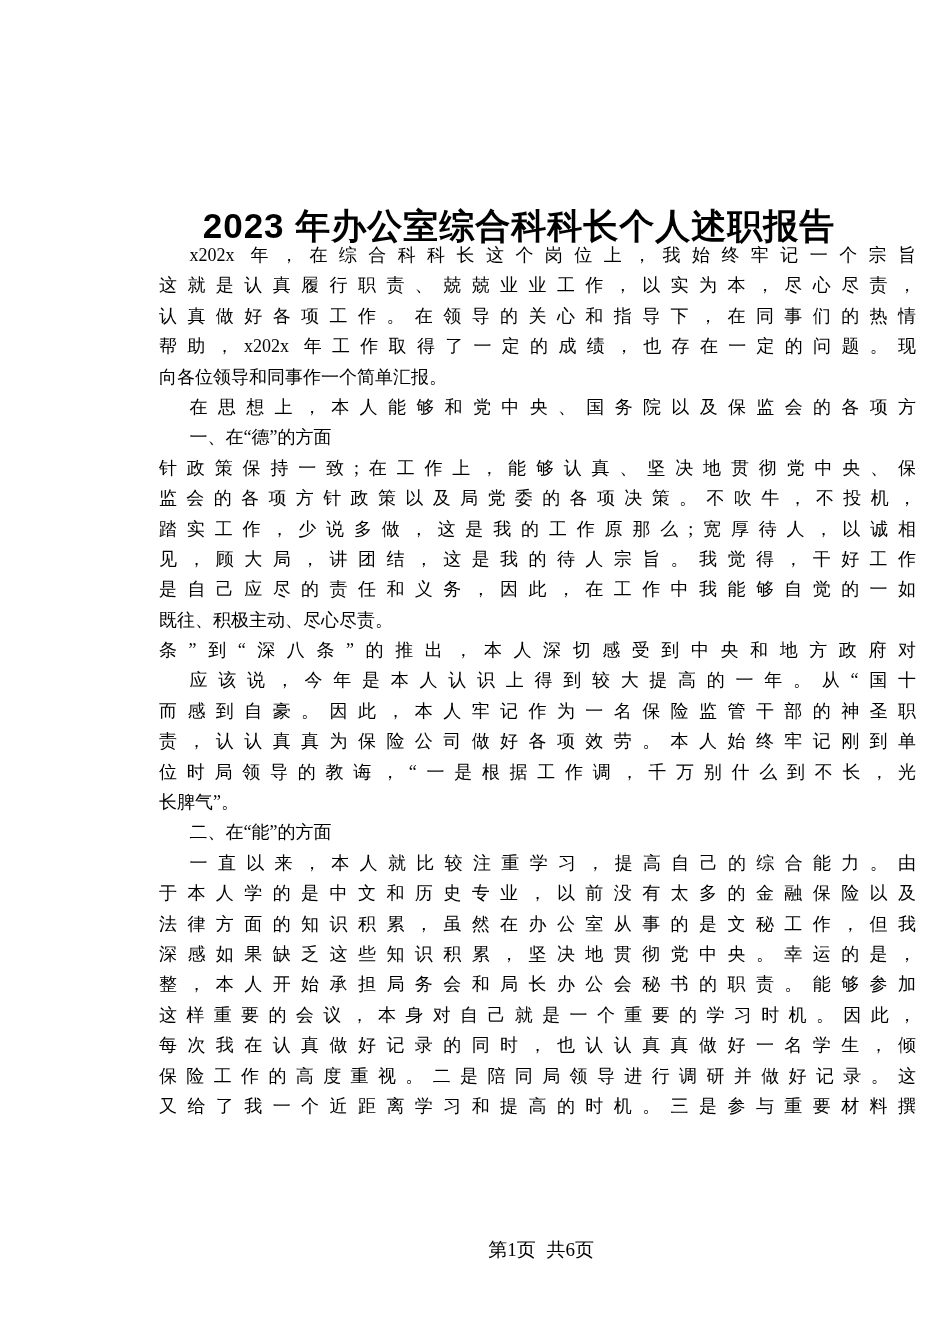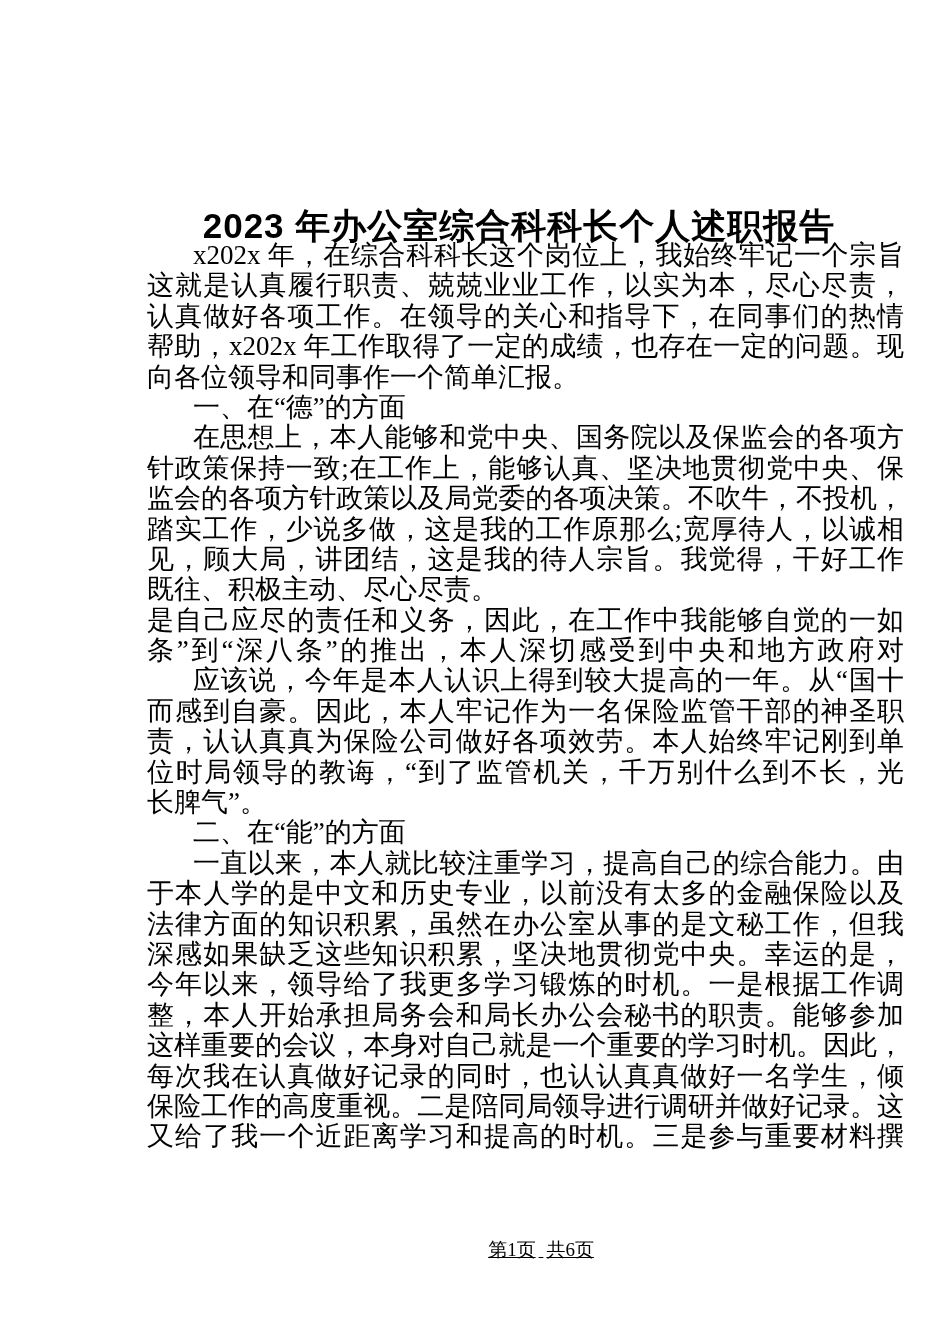--- a/index.html
+++ b/index.html
@@ -25,24 +25,24 @@
     text-align: center;
     font-family: "Liberation Sans", sans-serif;
     font-weight: 700;
     font-size: 35px;
     line-height: 48px;
     letter-spacing: 1px;
     white-space: nowrap;
   }
   .doc-body {
     position: absolute;
-    left: 103px;
+    left: 115px;
     top: 240px;
     width: 757px;
-    font-size: 27px;
+    font-size: 18px;
     line-height: 30.4px;
   }
   .text-line {
     text-align: justify;
     text-align-last: justify;
     height: 30.4px;
     overflow: visible;
     white-space: nowrap;
   }
   .text-line.para-start {
@@ -53,59 +53,57 @@
   }
   .doc-footer {
     position: absolute;
     left: 119px;
     top: 1237px;
     width: 756px;
     text-align: center;
     font-size: 19px;
     line-height: 26px;
     color: #000000;
-    text-decoration: underline;
   }
   .doc-footer span {
     padding: 0 3px;
   }
 </style>
 </head>
 <body>
 
 <div class="doc-page">
 
   <h1 class="doc-title">2023 年办公室综合科科长个人述职报告</h1>
 
   <div class="doc-body">
       <div class="text-line para-start">x202x 年，在综合科科长这个岗位上，我始终牢记一个宗旨</div>
       <div class="text-line">这就是认真履行职责、兢兢业业工作，以实为本，尽心尽责，</div>
       <div class="text-line">认真做好各项工作。在领导的关心和指导下，在同事们的热情</div>
       <div class="text-line">帮助，x202x 年工作取得了一定的成绩，也存在一定的问题。现</div>
       <div class="text-line para-end">向各位领导和同事作一个简单汇报。</div>
+      <div class="text-line para-start">在思想上，本人能够和党中央、国务院以及保监会的各项方</div>
       <div class="text-line para-start para-end">一、在“德”的方面</div>
-      <div class="text-line para-start">在思想上，本人能够和党中央、国务院以及保监会的各项方</div>
       <div class="text-line">针政策保持一致;在工作上，能够认真、坚决地贯彻党中央、保</div>
       <div class="text-line">监会的各项方针政策以及局党委的各项决策。不吹牛，不投机，</div>
       <div class="text-line">踏实工作，少说多做，这是我的工作原那么;宽厚待人，以诚相</div>
       <div class="text-line">见，顾大局，讲团结，这是我的待人宗旨。我觉得，干好工作</div>
+      <div class="text-line">是自己应尽的责任和义务，因此，在工作中我能够自觉的一如</div>
       <div class="text-line para-end">既往、积极主动、尽心尽责。</div>
-      <div class="text-line">是自己应尽的责任和义务，因此，在工作中我能够自觉的一如</div>
       <div class="text-line">条”到“深八条”的推出，本人深切感受到中央和地方政府对</div>
       <div class="text-line para-start">应该说，今年是本人认识上得到较大提高的一年。从“国十</div>
       <div class="text-line">而感到自豪。因此，本人牢记作为一名保险监管干部的神圣职</div>
       <div class="text-line">责，认认真真为保险公司做好各项效劳。本人始终牢记刚到单</div>
-      <div class="text-line">位时局领导的教诲，“到了监管机关，千万别什么到不长，光</div>
+      <div class="text-line">位时局领导的教诲，“一是根据工作调，千万别什么到不长，光</div>
       <div class="text-line para-end">长脾气”。</div>
       <div class="text-line para-start para-end">二、在“能”的方面</div>
       <div class="text-line para-start">一直以来，本人就比较注重学习，提高自己的综合能力。由</div>
       <div class="text-line">于本人学的是中文和历史专业，以前没有太多的金融保险以及</div>
       <div class="text-line">法律方面的知识积累，虽然在办公室从事的是文秘工作，但我</div>
       <div class="text-line">深感如果缺乏这些知识积累，坚决地贯彻党中央。幸运的是，</div>
-      <div class="text-line">今年以来，领导给了我更多学习锻炼的时机。一是根据工作调</div>
       <div class="text-line">整，本人开始承担局务会和局长办公会秘书的职责。能够参加</div>
       <div class="text-line">这样重要的会议，本身对自己就是一个重要的学习时机。因此，</div>
       <div class="text-line">每次我在认真做好记录的同时，也认认真真做好一名学生，倾</div>
       <div class="text-line">保险工作的高度重视。二是陪同局领导进行调研并做好记录。这</div>
       <div class="text-line">又给了我一个近距离学习和提高的时机。三是参与重要材料撰</div>
     </div>
 
   <div class="doc-footer">
     <span>第1页</span>
     <span>共6页</span>

